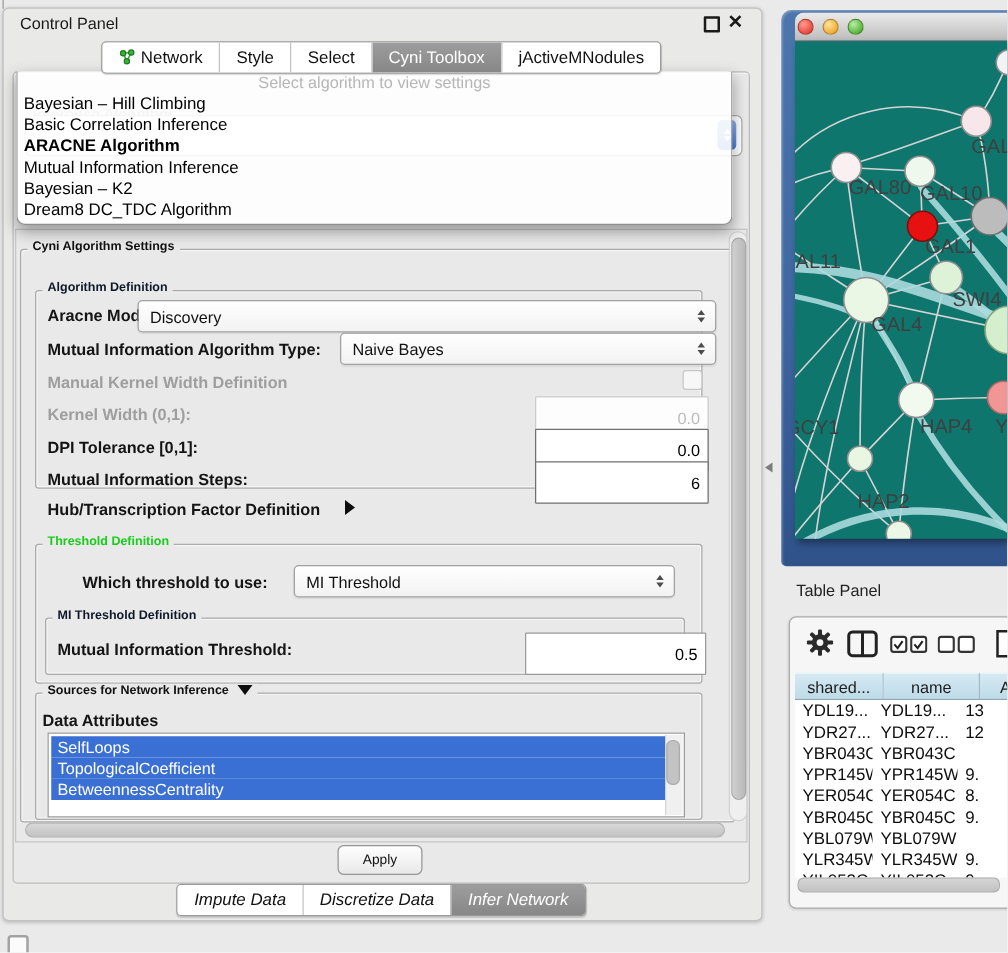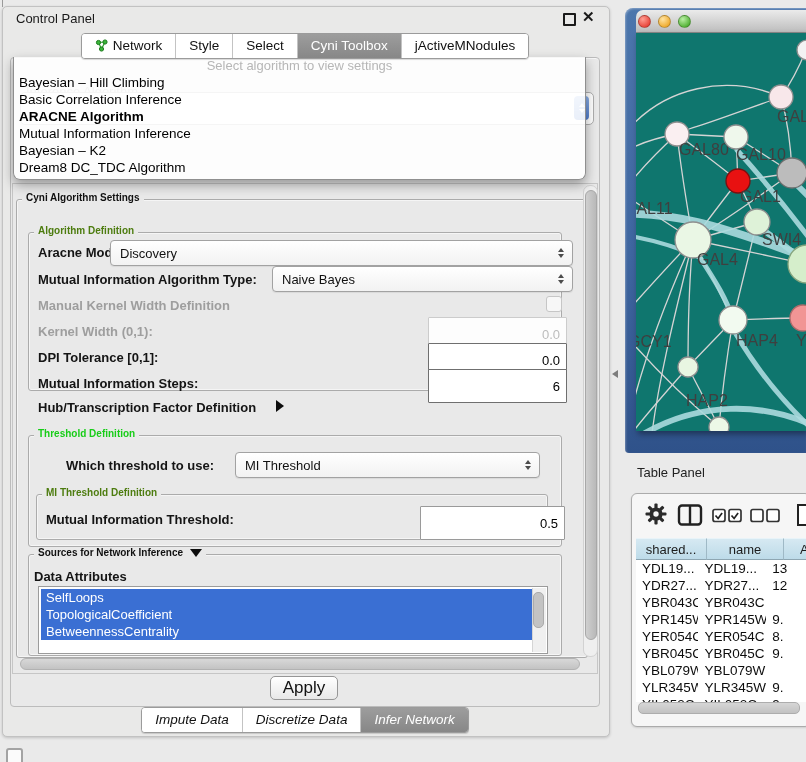--- a/index.html
+++ b/index.html
@@ -35,21 +35,21 @@
   
   .popup{position:absolute;left:13px;top:57px;width:571px;background:rgba(255,255,255,.88);
          border:1px solid #8f8f8f;border-top:none;border-radius:0 0 7px 7px;z-index:5;
          box-shadow:0 5px 12px rgba(0,0,0,.35);padding-bottom:3px;}
   .popup .ph{height:16px;line-height:16px;text-align:center;color:#b6b6b6;font-size:13px;margin-top:1px;}
   .popup .it{height:17px;line-height:17px;font-size:13.5px;padding-left:5px;color:#000;white-space:nowrap;}
   .popup .it.b{font-weight:700;}
   
   .grp{position:absolute;border:1px solid #ababab;border-radius:3px;box-shadow:inset 0 0 0 1px rgba(255,255,255,.55);}
   .grp-title{position:absolute;font-size:10px;background:#e9e9e9;padding:0 4px;white-space:nowrap;color:#111;font-weight:bold;}
-  .grp-title.blue{color:#4d7c0f;} .grp-title.green{color:#18cd18;}
+  .grp-title.blue{color:#0f172a;} .grp-title.green{color:#18cd18;}
   .flabel{position:absolute;font-size:13px;font-weight:700;color:#141414;white-space:nowrap;}
   .flabel.dis{color:#9e9e9e;}
   .plain{font-weight:600;}
   
   .combo{position:absolute;background:linear-gradient(#ffffff,#f2f2f2);border:1px solid #a2a2a2;border-radius:4px;
          font-size:13px;color:#111;display:flex;align-items:center;padding-left:9px;box-shadow:0 1px 1px rgba(0,0,0,.07);}
   .combo .ct{flex:1;white-space:nowrap;overflow:hidden;}
   .stepper{width:12px;margin-right:5px;display:flex;flex-direction:column;align-items:center;gap:2px;}
   .stepper i{width:0;height:0;border-left:3.5px solid transparent;border-right:3.5px solid transparent;}
   .stepper i.u{border-bottom:4.5px solid #4c4c4c;} .stepper i.d{border-top:4.5px solid #4c4c4c;}
@@ -69,21 +69,21 @@
   .attr-it{height:17px;line-height:17px;font-size:13px;color:#fff;background:#3a6fd3;padding-left:5px;margin:0 14px 0 2px;}
   .attr-it:first-child{margin-top:2px;}
   .alist-sb{position:absolute;right:1px;top:1px;width:13px;height:64px;background:#f0f0f0;border-left:1px solid #d5d5d5;}
   .alist-th{position:absolute;right:2px;top:4px;width:9px;height:34px;border-radius:5px;background:#c3c3c3;border:1px solid #ababab;}
   
   .vtrack{position:absolute;left:583px;top:185px;width:13px;height:470px;background:#efefef;border:1px solid #d2d2d2;border-radius:7px;}
   .vthumb{position:absolute;left:584.5px;top:190px;width:10px;height:448px;background:linear-gradient(90deg,#cfcfcf,#b9b9b9);border-radius:6px;border:1px solid #a8a8a8;}
   .hthumb{position:absolute;left:20px;top:658px;width:558px;height:10px;background:linear-gradient(#d8d8d8,#c3c3c3);border-radius:6px;border:1px solid #b2b2b2;}
   
   .apply{position:absolute;left:270px;top:676px;width:66px;height:22px;border:1px solid #969696;border-radius:5px;
-         background:linear-gradient(#ffffff,#e8e8e8);font-size:17px;display:flex;align-items:center;justify-content:center;}
+         background:linear-gradient(#ffffff,#e8e8e8);font-size:11px;display:flex;align-items:center;justify-content:center;}
   .bottombar{position:absolute;left:0;top:707px;width:610px;display:flex;justify-content:center;font-style:italic;}
   .corner-ic{position:absolute;left:6px;top:748px;width:13px;height:13px;border:2px solid #a3a3a3;border-radius:3px;background:#fbfbfb;}
   .sliver{position:absolute;left:2px;top:0;width:1px;height:7px;background:#9a9a9a;}
   .split-arrow{position:absolute;left:612px;top:370px;width:0;height:0;border-top:4px solid transparent;
                border-bottom:4px solid transparent;border-right:6px solid #7d7d7d;}
   
   .net-frame{position:absolute;left:625px;top:8px;width:181px;height:445px;border-radius:8px 0 0 4px;
              background:linear-gradient(180deg,#4c76ac 0%,#3f66a0 55%,#2f528a 100%);
              box-shadow:inset 1px 1px 2px rgba(255,255,255,.3);}
   .net-titlebar{position:absolute;left:636px;top:10px;width:170px;height:22px;border-radius:7px 0 0 0;

